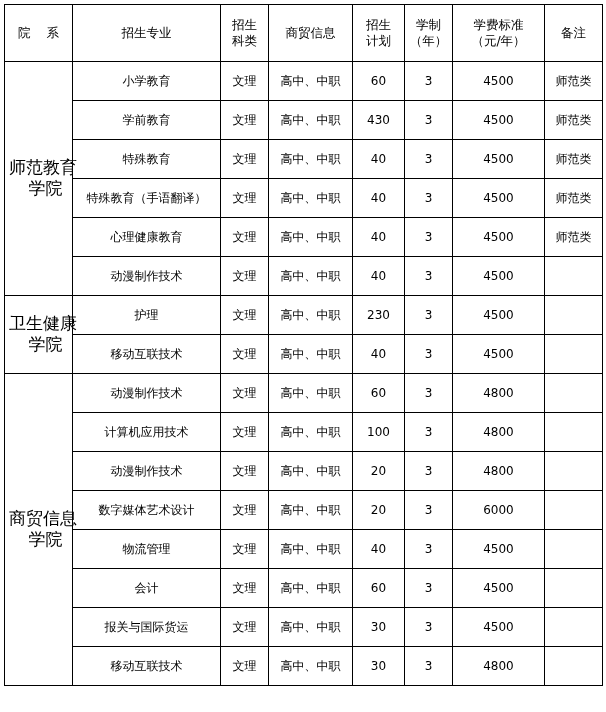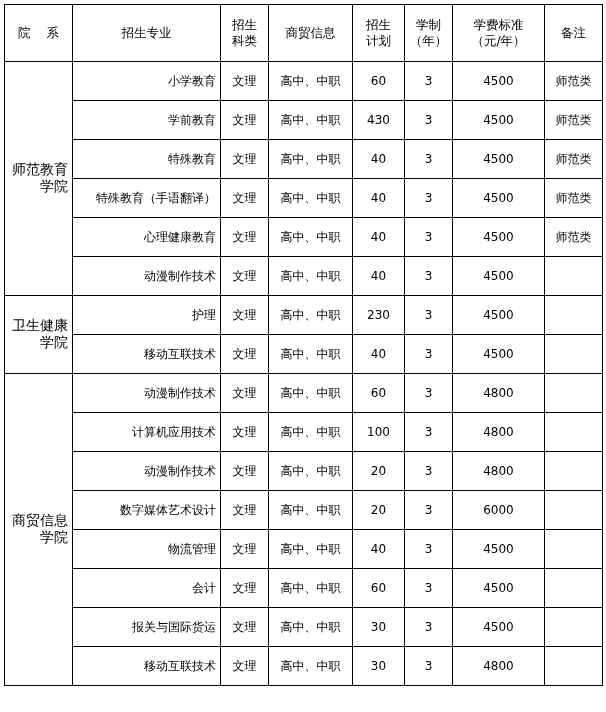--- a/index.html
+++ b/index.html
@@ -44,34 +44,34 @@
   }
   thead th.spaced {
     letter-spacing: 6px;
     text-indent: 6px;
   }
   tbody td {
     height: 38px;
     font-size: 12px;
   }
   td.col-college {
-    text-align: right;
-    font-size: 14px;
+    text-align: center;
+    font-size: 17px;
     padding-left: 8px;
   }
   td.col-college .cname {
     display: block;
     white-space: nowrap;
   }
   td.col-college .cname.indent {
     padding-left: 14px;
     font-family: Liberation Mono, monospace;
   }
   td.col-major {
-    text-align: right;
+    text-align: center;
     padding-left: 10px;
   }
   td.col-center {
     text-align: center;
   }
   col.c-college { width: 68px; }
   col.c-major   { width: 148px; }
   col.c-cat     { width: 48px; }
   col.c-target  { width: 84px; }
   col.c-plan    { width: 52px; }

